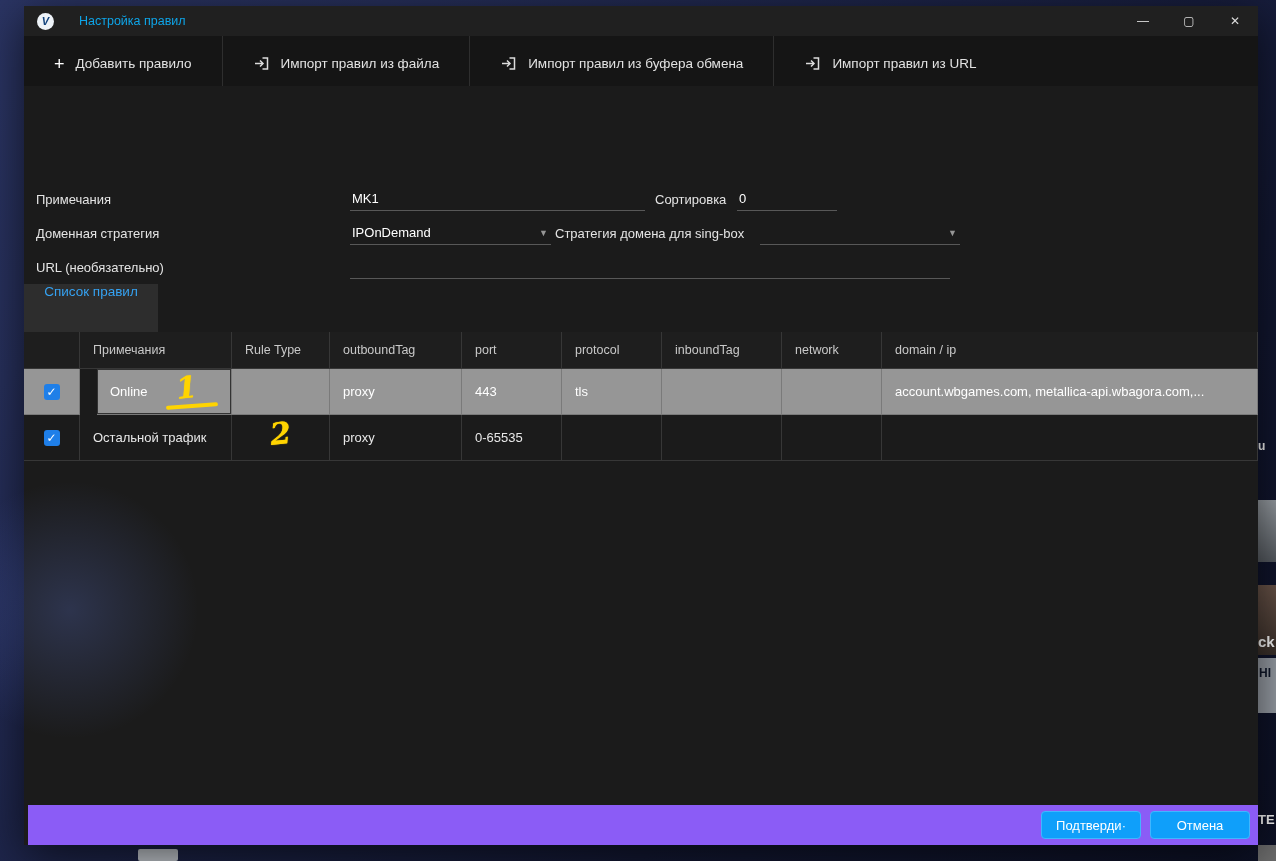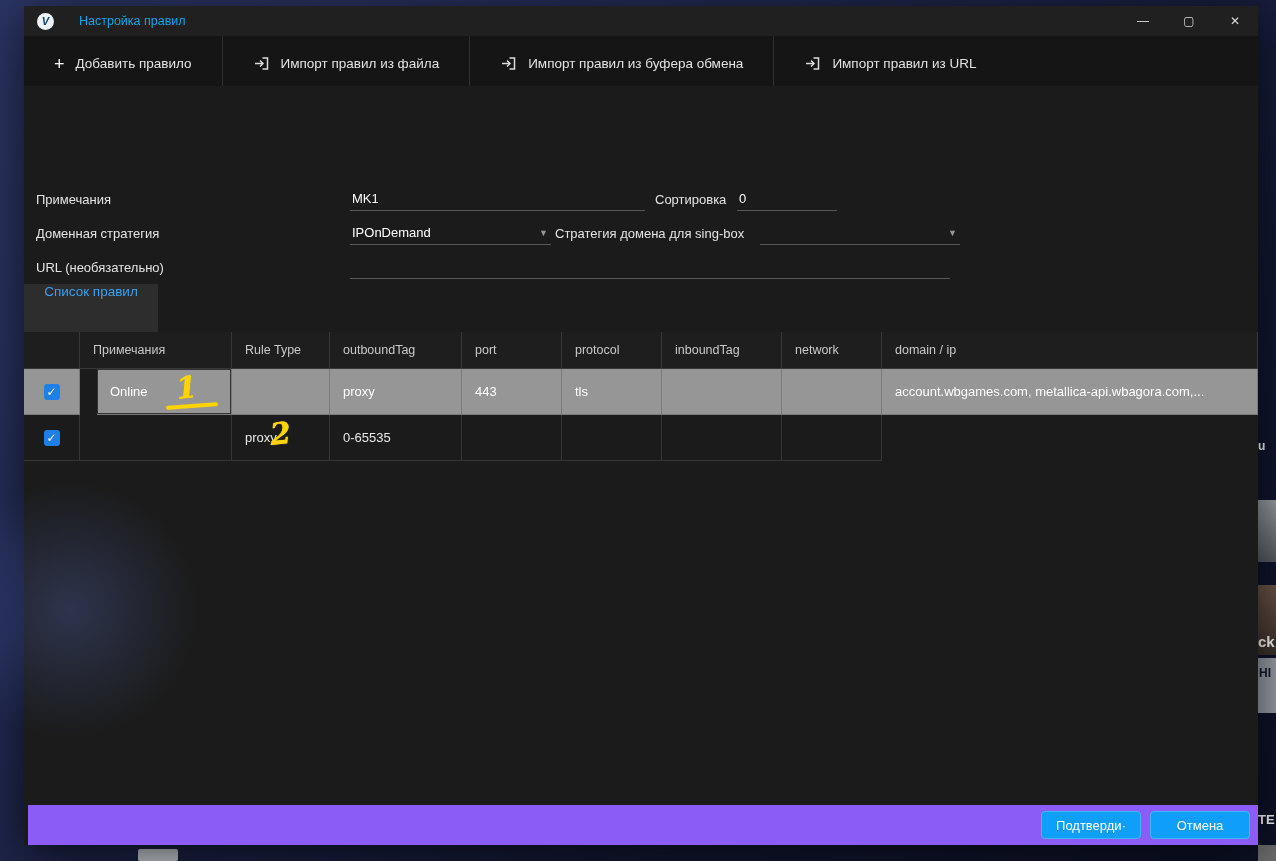--- a/index.html
+++ b/index.html
@@ -246,20 +246,21 @@
         <div class="cell"></div>
         <div class="cell">account.wbgames.com, metallica-api.wbagora.com,...</div>
       </div>
 
       <div class="trow">
         <div class="cell cb">
           <div class="checkbox">
             <span>✓</span>
           </div>
         </div>
+        <div class="cell">Остальной трафик</div>
         <div class="cell"></div>
         <div class="cell">proxy</div>
         <div class="cell">0-65535</div>
         <div class="cell"></div>
         <div class="cell"></div>
         <div class="cell"></div>
         <div class="cell"></div>
       </div>
     </div>
   </div>

